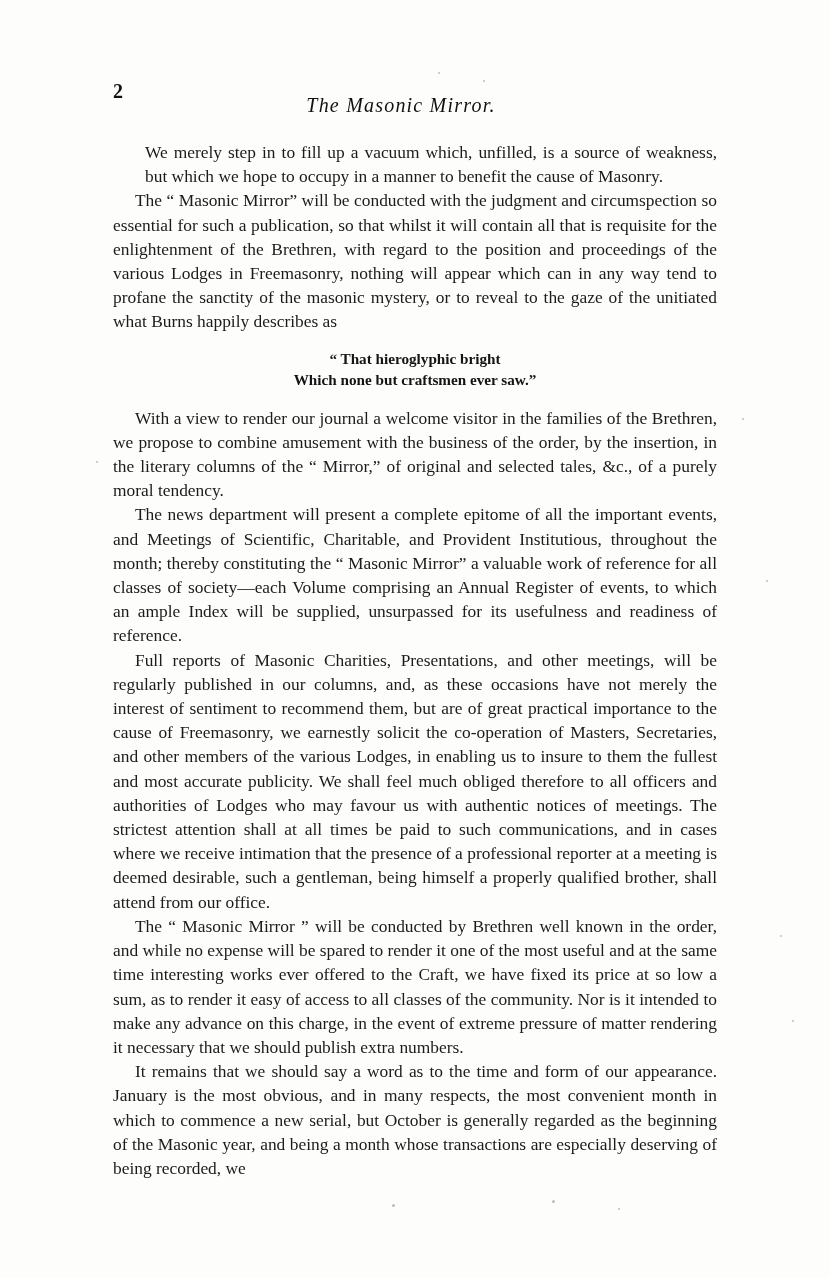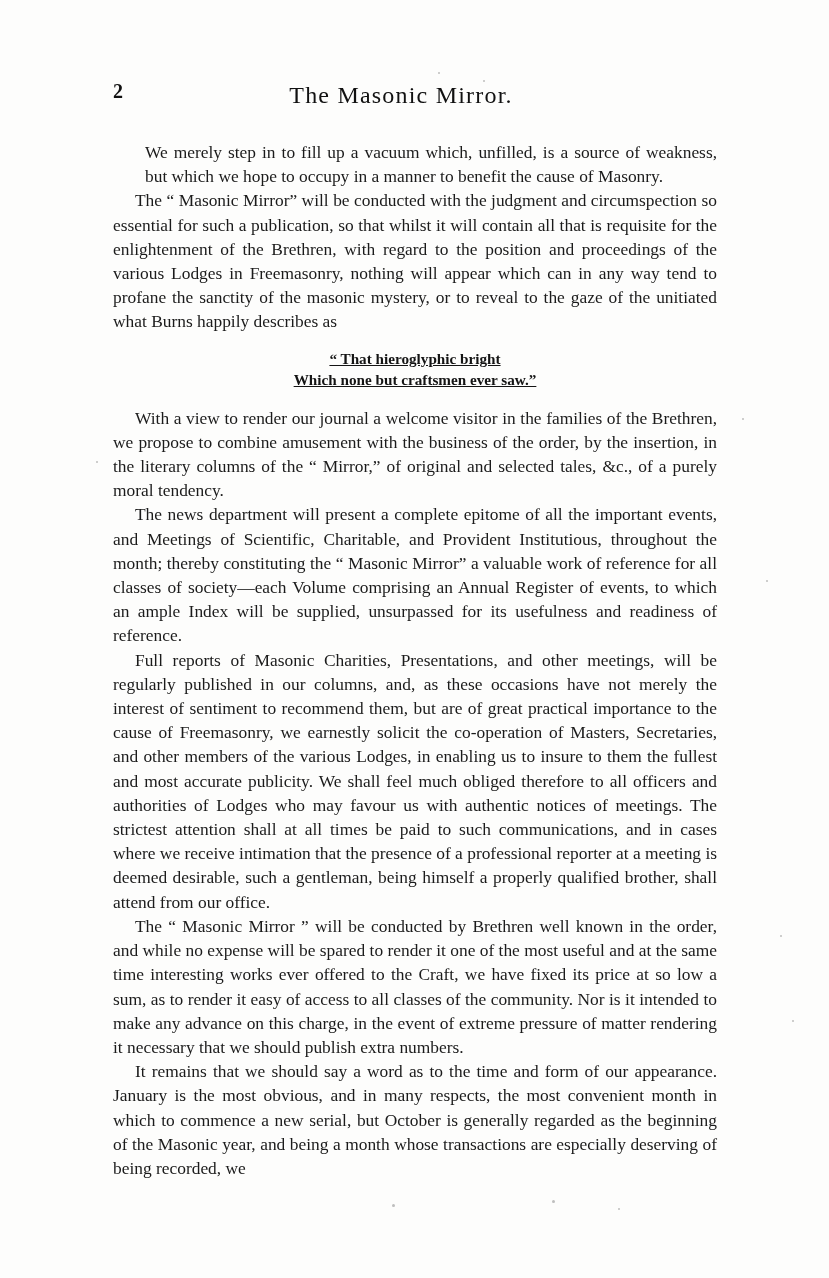--- a/index.html
+++ b/index.html
@@ -36,23 +36,24 @@
     top: 2px;
     font-size: 20px;
     font-weight: 700;
     letter-spacing: 0.5px;
     color: #111;
   }
   .head-title {
     position: absolute;
     left: 0;
     right: 0;
-    top: 4px;
+    top: 16px;
     text-align: center;
-    font-size: 24px;
+    font-style: italic;
+    font-size: 20px;
     letter-spacing: 1.2px;
     color: #111;
     transform: translateX(-14px);
   }
 
   
   .textblock {
     position: absolute;
     top: 140px;
     left: 113px;
@@ -79,21 +80,20 @@
     margin: 14px 0 16px 0;
     text-align: center;
     font-size: 15.2px;
     line-height: 21px;
     font-weight: 600;
     color: #141414;
   }
   .verse .vline {
     display: block;
     white-space: pre;
-    text-decoration: underline;
   }
   .verse .vline.indented {
     text-indent: 0;
   }
 
   
   .speckle {
     position: absolute;
     background: #8a8a8a;
     border-radius: 50%;

